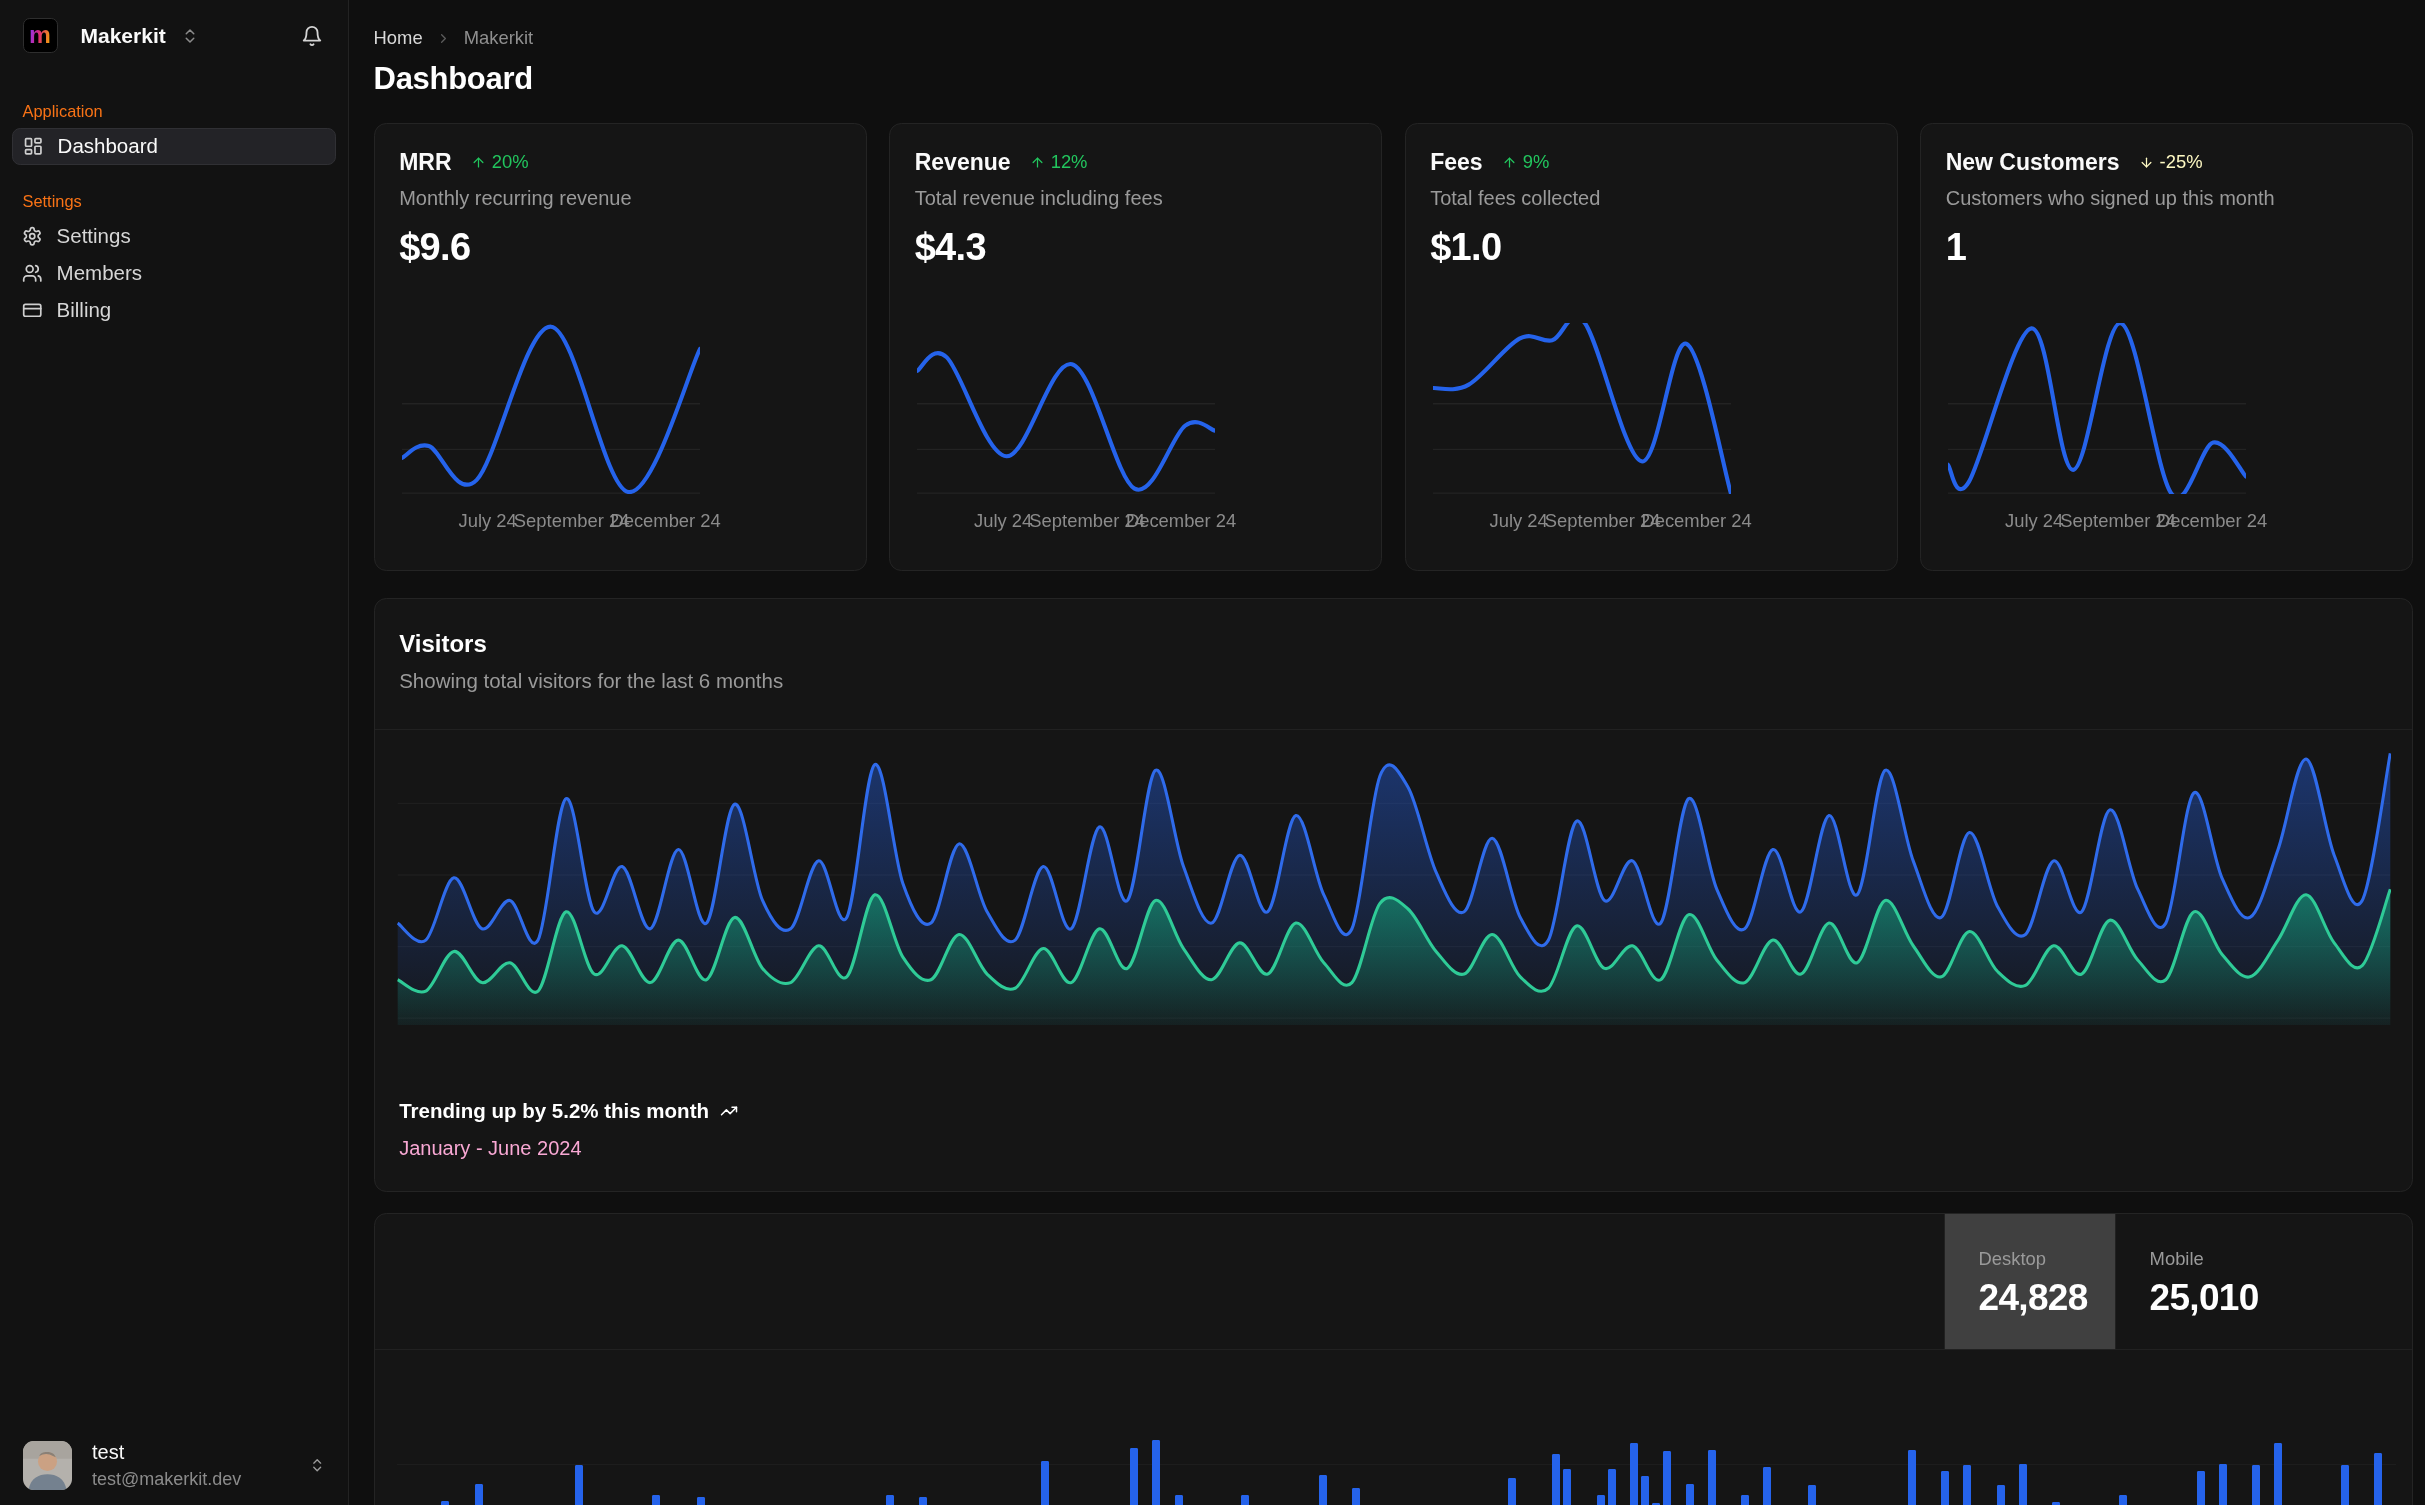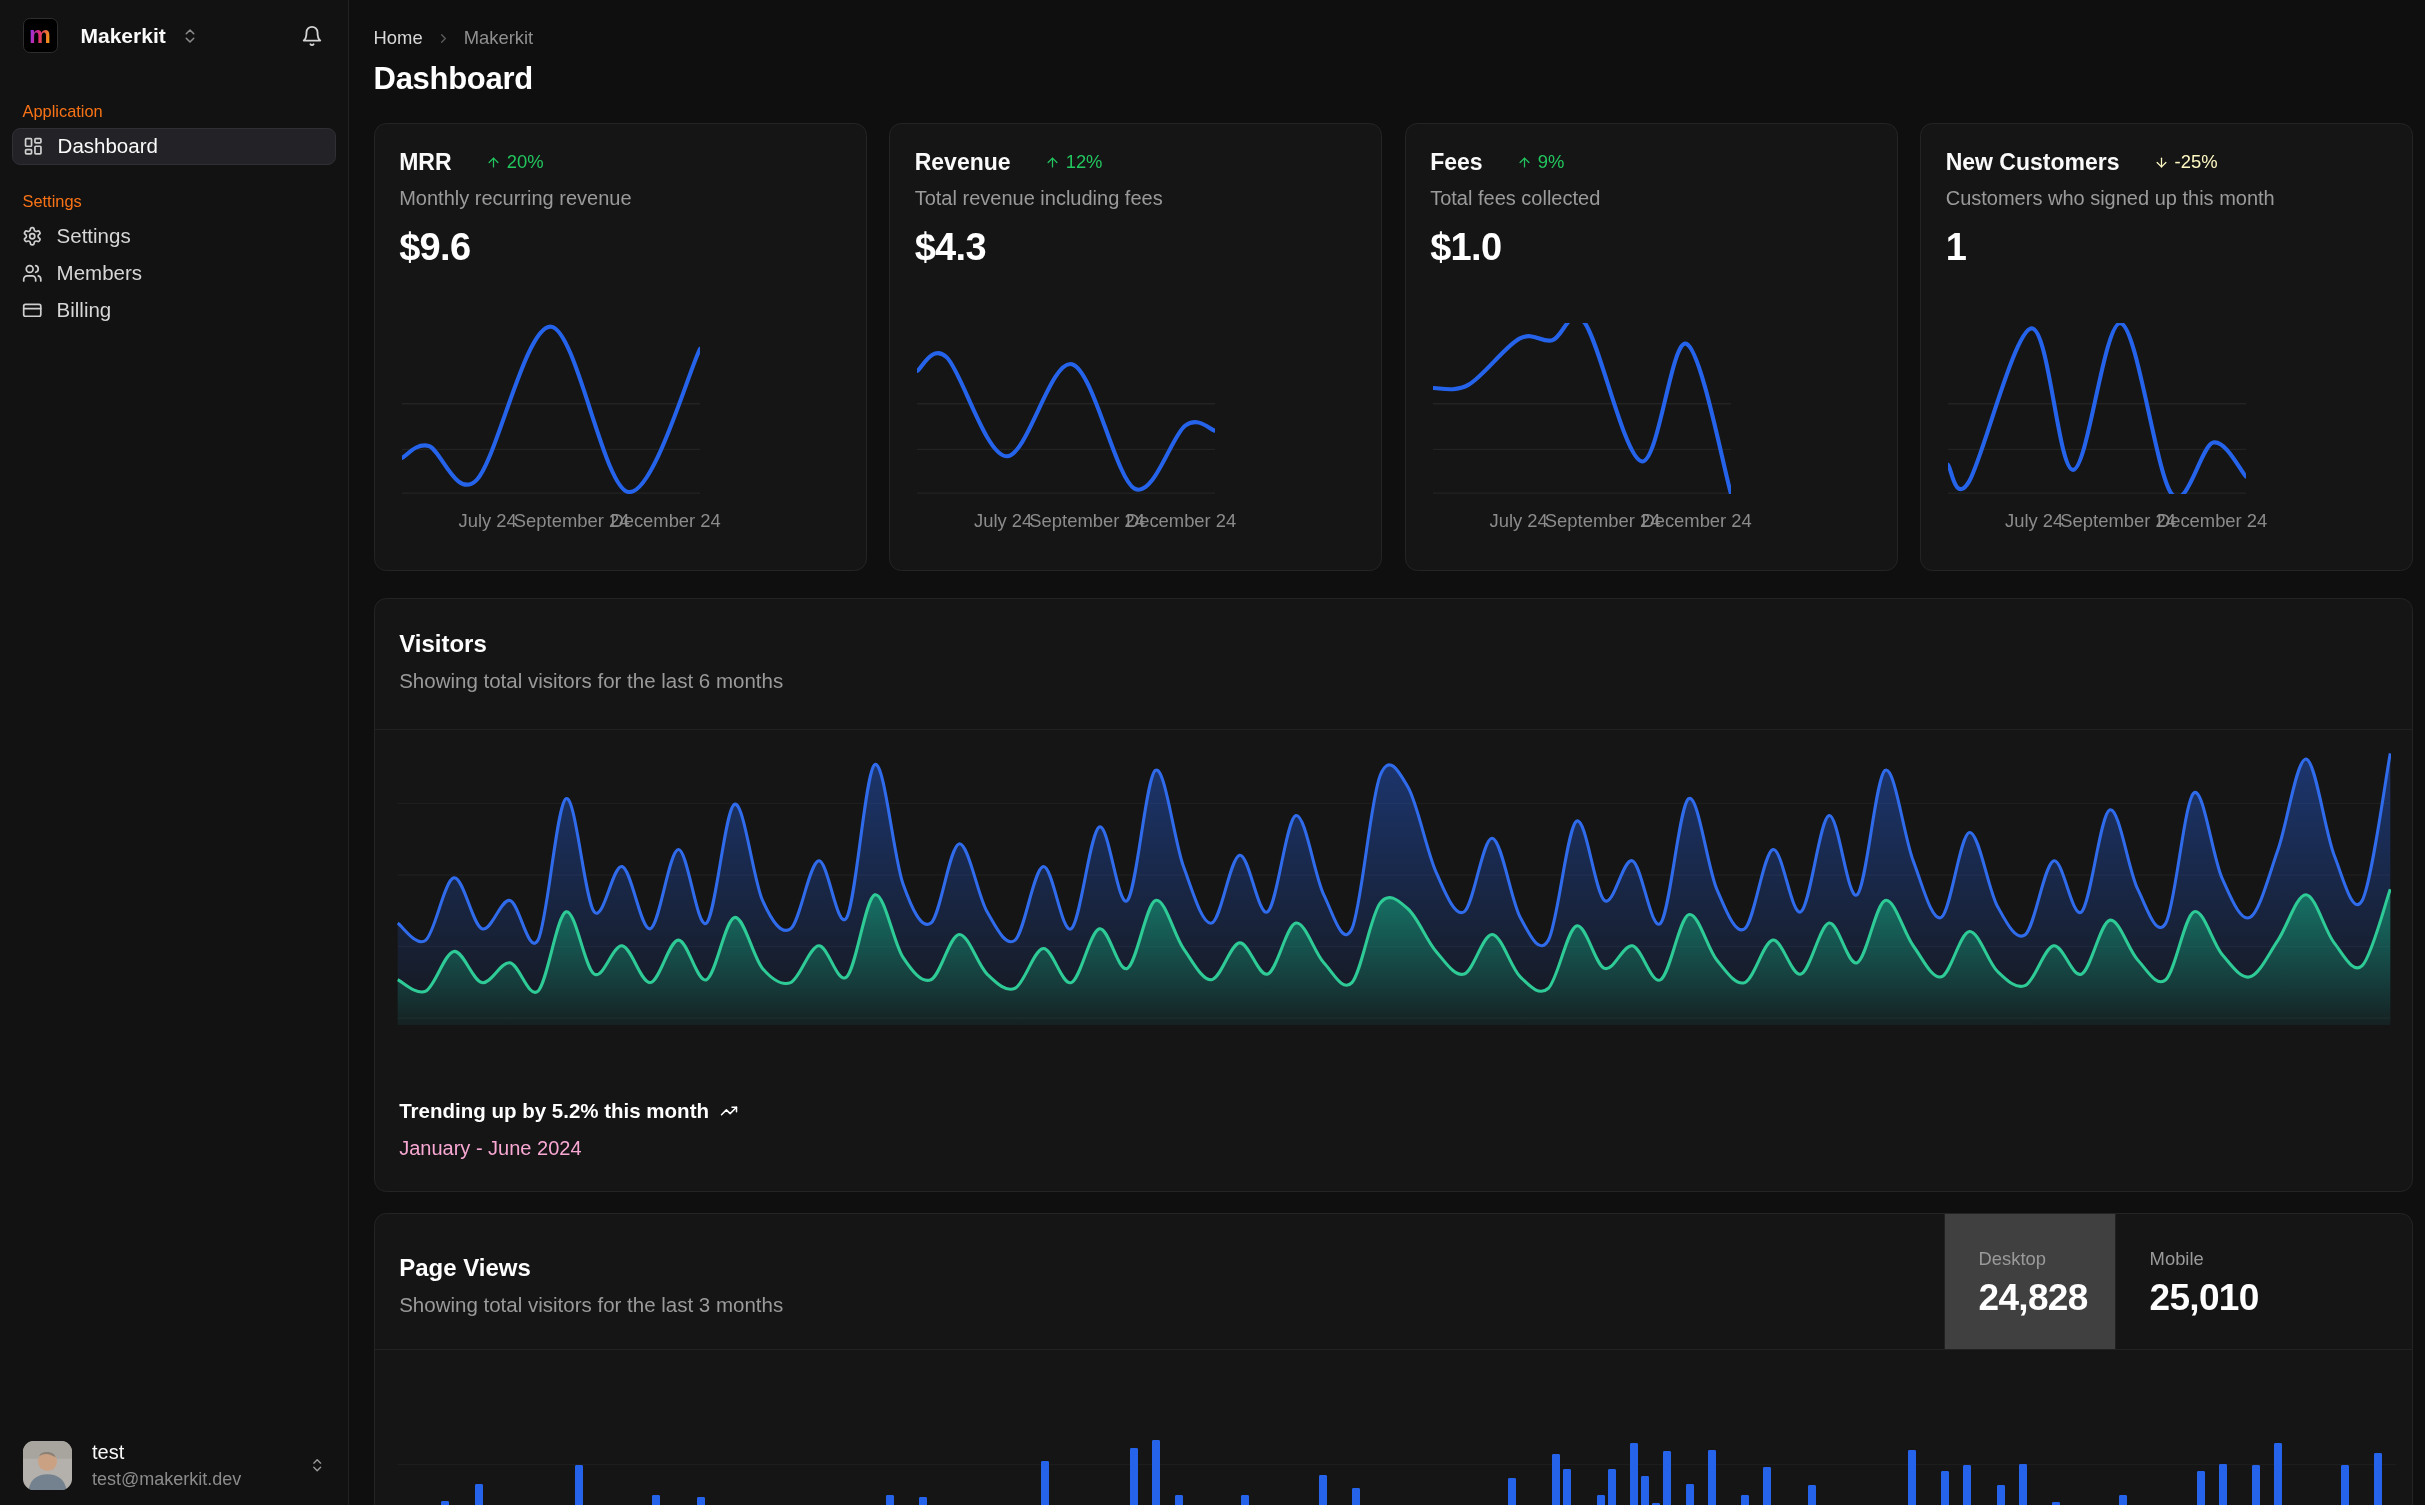--- a/index.html
+++ b/index.html
@@ -39,21 +39,21 @@
   .crumbs{display:flex;align-items:center;gap:13px;font-size:18.4px}
   .crumb-home{color:#d8d8d8;cursor:pointer}
   .crumb-sep{color:#5d5d5d;display:flex}
   .crumb-current{color:#8f8f8f}
   h1.page-title{margin:12.3px 0 0;font-size:31px;font-weight:700;letter-spacing:-0.3px;color:#fff}
 
   
   .cards-row{display:flex;gap:22.5px;margin-top:26px}
   .stat-card{position:relative;width:493px;height:448px;background:#151515;border:0.7px solid #242424;
              border-radius:12.3px;box-sizing:border-box;padding:24.6px 24.6px 0}
-  .stat-head{display:flex;gap:34px}
+  .stat-head{display:flex;gap:19px}
   .stat-title{font-size:23px;font-weight:600;color:#fafafa}
   .stat-delta{display:flex;align-items:center;gap:6.1px;font-size:18.4px}
   .stat-delta.up{color:#22c55e}
   .stat-delta.down{color:#fef9c3}
   .stat-sub{margin-top:11px;font-size:20px;color:#9a9a9a}
   .stat-value{margin-top:16.4px;font-size:38px;font-weight:700;color:#fff;letter-spacing:-0.7px}
   .spark{position:absolute;left:27px;top:199px;width:298px;height:171px}
   .spark-label{position:absolute;top:386px;transform:translateX(-50%);font-size:18.4px;color:#8b8b8b;white-space:nowrap}
   .sl-0{left:113px}.sl-1{left:197px}.sl-2{left:291px}
 
@@ -342,24 +342,20 @@
               <polyline points="16 7 22 7 22 13"></polyline>
             </svg>
         </span>
       </div>
       <div class="vfooter-sub">January - June 2024</div>
     </div>
   </section>
 
   <section class="panel pageviews">
     <div class="pv-head">
-      <div class="pv-titlewrap">
-        <div class="panel-title">Page Views</div>
-        <div class="panel-sub">Showing total visitors for the last 3 months</div>
-      </div>
       <div class="pv-tabs">
         <div class="pv-tab desktop active">
           <div class="pv-tab-label">Desktop</div>
           <div class="pv-tab-value">24,828</div>
         </div>
         <div class="pv-tab mobile">
           <div class="pv-tab-label">Mobile</div>
           <div class="pv-tab-value">25,010</div>
         </div>
       </div>

